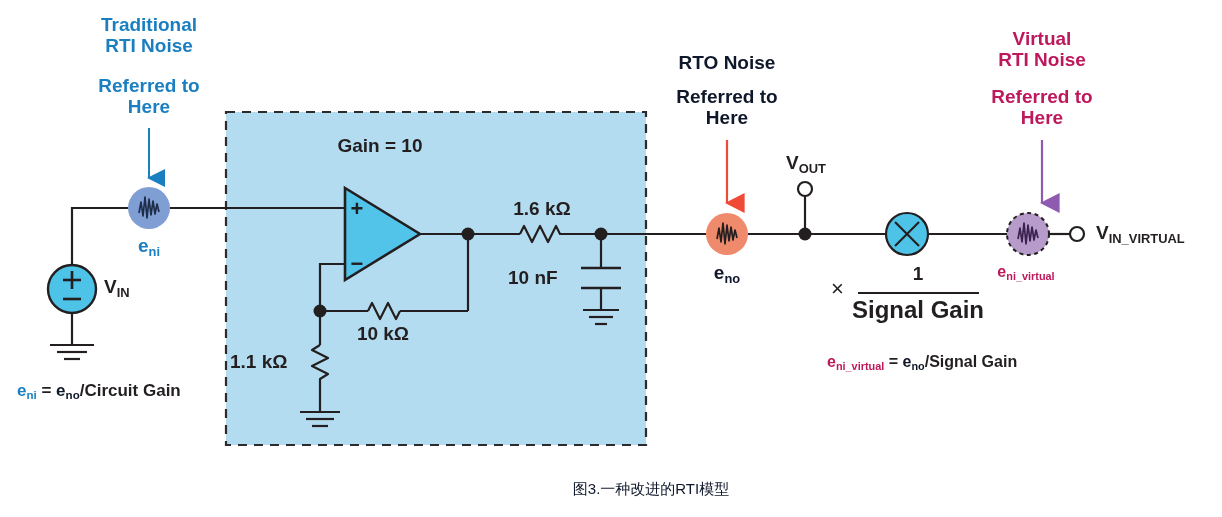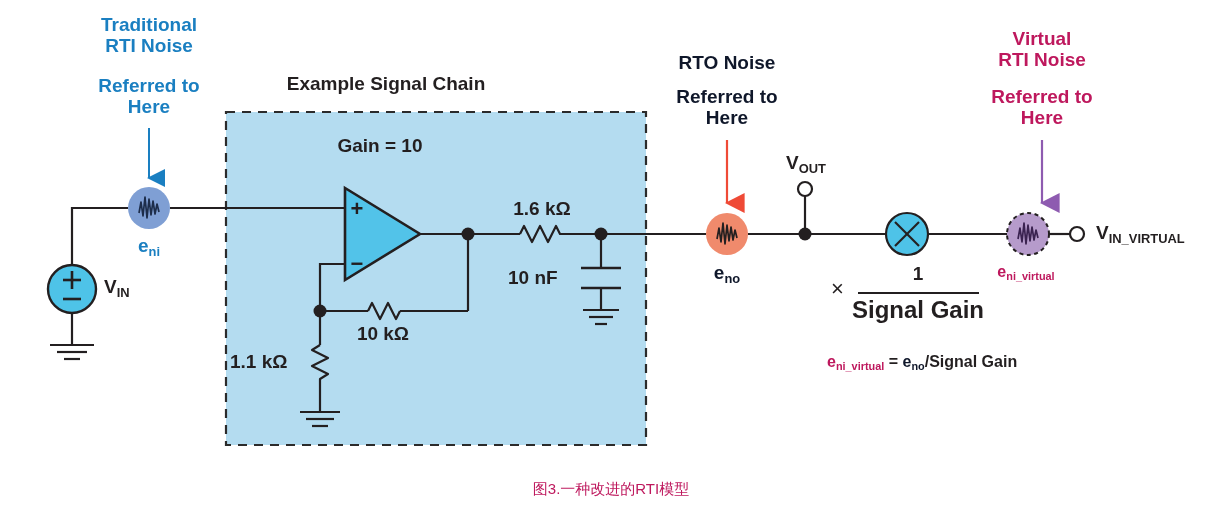--- a/index.html
+++ b/index.html
@@ -5,21 +5,21 @@
   html,body{margin:0;padding:0;background:#ffffff;}
   body{font-family:"Liberation Sans",sans-serif;}
   #stage{position:relative;width:1222px;height:517px;background:#ffffff;overflow:hidden;}
   #svgroot{position:absolute;left:0;top:0;width:1222px;height:517px;}
   .lbl{position:absolute;font-family:"Liberation Sans",sans-serif;font-weight:bold;white-space:nowrap;line-height:1.12;}
   .ctr{text-align:center;transform:translateX(-50%);}
   .blue{color:#1a7fc1;}
   .red{color:#0f172a;}
   .purple{color:#be185d;}
   .dark{color:#231f20;}
-  .grey{color:#be185d;}
+  .grey{color:#0f172a;margin-left:40px;}
   .t-head{font-size:19px;}
   .t-small{font-size:16px;}
   .t-cap{font-size:15px;font-weight:normal;}
   sub{font-size:.68em;font-weight:bold;vertical-align:baseline;position:relative;top:.3em;}
   .eqn{font-size:17px;}
 </style>
 </head>
 <body>
 
 <div id="stage">
@@ -144,23 +144,20 @@
 
   <div class="lbl ctr purple t-head" style="left:1042px;top:28px;">
     <div>Virtual</div>
     <div>RTI Noise</div>
   </div>
   <div class="lbl ctr purple t-head" style="left:1042px;top:86px;">
     <div>Referred to</div>
     <div>Here</div>
   </div>
 
-  <div class="lbl ctr dark t-head" style="left:386px;top:73px;">
-    <span>Example Signal Chain</span>
-  </div>
 
   <div class="lbl ctr blue t-head" style="left:149px;top:235px;">
     <span>e</span><sub>ni</sub>
   </div>
 
   <div class="lbl dark t-head" style="left:104px;top:276px;">
     <span>V</span><sub>IN</sub>
   </div>
 
   <div class="lbl ctr dark t-head" style="left:380px;top:135px;">
@@ -210,20 +207,23 @@
   <div class="lbl dark" style="left:831px;top:277px;font-size:22px;font-weight:normal;">
     <span>×</span>
   </div>
   <div class="lbl ctr dark t-head" style="left:918px;top:263px;">
     <span>1</span>
   </div>
   <div class="lbl ctr dark" style="left:918px;top:297px;font-size:24px;">
     <span>Signal Gain</span>
   </div>
 
+  <div class="lbl dark eqn" style="left:17px;top:381px;">
+    <span class="blue">e</span><sub class="blue">ni</sub><span> = </span><span class="red">e</span><sub class="red">no</sub><span>/Circuit Gain</span>
+  </div>
 
   <div class="lbl dark t-small" style="left:827px;top:353px;">
     <span class="purple">e</span><sub class="purple">ni_virtual</sub><span> = </span><span class="red">e</span><sub class="red">no</sub><span>/Signal Gain</span>
   </div>
 
 
   <div class="lbl ctr grey t-cap" style="left:611px;top:481px;">
     <span>图3.一种改进的RTI模型</span>
   </div>
 

